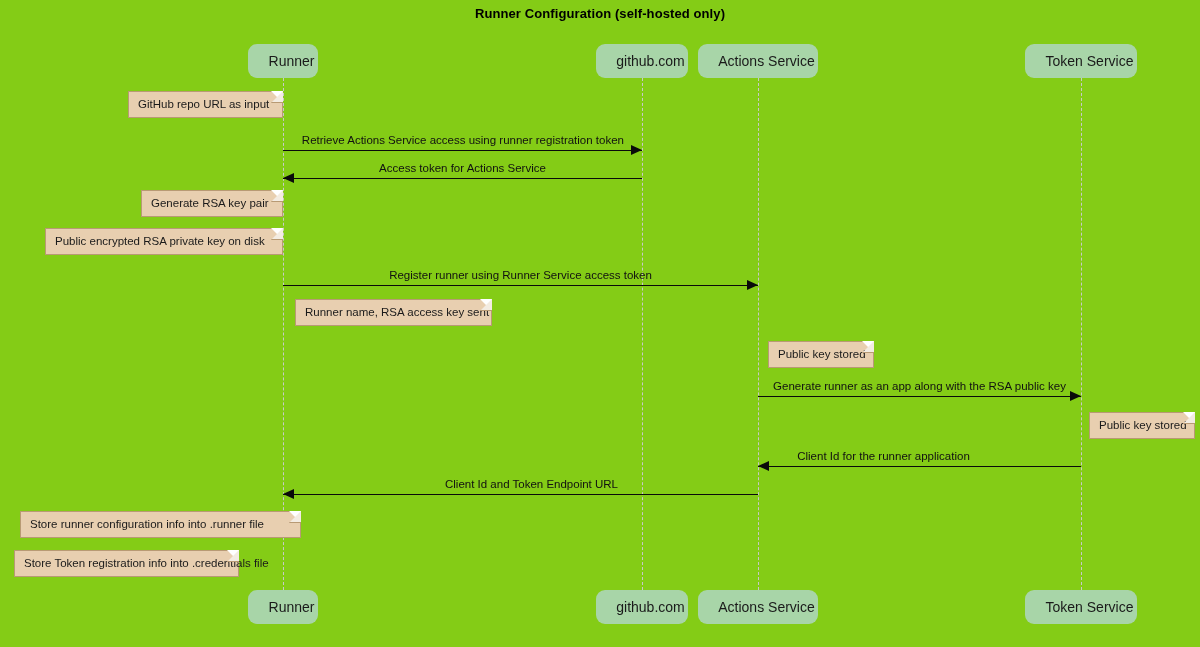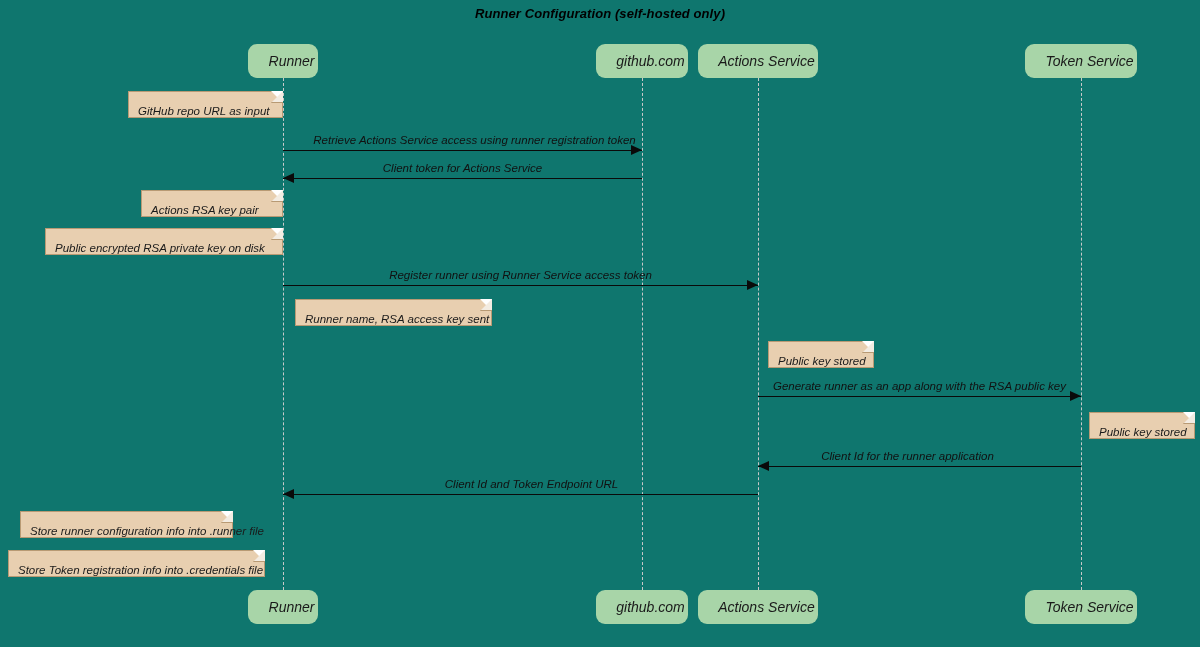--- a/index.html
+++ b/index.html
@@ -5,23 +5,22 @@
   html, body {
     margin: 0;
     padding: 0;
     background: #ffffff;
     font-family: "Liberation Sans", sans-serif;
   }
   #canvas {
     position: relative;
     width: 1200px;
     height: 647px;
-    background: #0f766e;
+    background: #84cc16;
     overflow: hidden;
-    font-style: italic;
   }
   .diagram-title {
     position: absolute;
     left: 0;
     top: 6px;
     width: 1200px;
     text-align: center;
     font-size: 13px;
     font-weight: bold;
     color: #000000;
@@ -47,21 +46,21 @@
     padding-left: 17px;
   }
   .note {
     position: absolute;
     background: #e8cfb0;
     border: 1px solid #b89a74;
     box-sizing: border-box;
     font-size: 11.5px;
     color: #1a1a1a;
     display: flex;
-    align-items: flex-end;
+    align-items: center;
     padding: 0 9px;
     height: 27px;
     white-space: nowrap;
     line-height: 1;
   }
   .note .fold {
     position: absolute;
     top: -1px;
     right: -1px;
     width: 11px;
@@ -118,56 +117,56 @@
   <div id="lifelines-layer">
       <div class="lifeline" style="left: 283px; top: 78px; height: 512px;"></div>
       <div class="lifeline" style="left: 642px; top: 78px; height: 512px;"></div>
       <div class="lifeline" style="left: 758px; top: 78px; height: 512px;"></div>
       <div class="lifeline" style="left: 1081px; top: 78px; height: 512px;"></div>
     </div>
   <div id="messages-layer">
       <div>
         <div class="msg-line" style="left: 283px; top: 150px; width: 359px;"></div>
         <div class="msg-head right" style="top: 145px; left: 631px;"></div>
-        <div class="msg-label" style="left: 295px; width: 359px; top: 135px;">Retrieve Actions Service access using runner registration token</div>
+        <div class="msg-label" style="left: 265px; width: 359px; top: 135px; text-align: right;">Retrieve Actions Service access using runner registration token</div>
       </div>
       <div>
         <div class="msg-line" style="left: 283px; top: 178px; width: 359px;"></div>
         <div class="msg-head left" style="top: 173px; left: 283px;"></div>
-        <div class="msg-label" style="left: 283px; width: 359px; top: 163px;">Client token for Actions Service</div>
+        <div class="msg-label" style="left: 283px; width: 359px; top: 163px;">Access token for Actions Service</div>
       </div>
       <div>
         <div class="msg-line" style="left: 283px; top: 285px; width: 475px;"></div>
         <div class="msg-head right" style="top: 280px; left: 747px;"></div>
         <div class="msg-label" style="left: 283px; width: 475px; top: 270px;">Register runner using Runner Service access token</div>
       </div>
       <div>
         <div class="msg-line" style="left: 758px; top: 396px; width: 323px;"></div>
         <div class="msg-head right" style="top: 391px; left: 1070px;"></div>
         <div class="msg-label" style="left: 758px; width: 323px; top: 381px;">Generate runner as an app along with the RSA public key</div>
       </div>
       <div>
         <div class="msg-line" style="left: 758px; top: 466px; width: 323px;"></div>
         <div class="msg-head left" style="top: 461px; left: 758px;"></div>
-        <div class="msg-label" style="left: 746px; width: 323px; top: 451px;">Client Id for the runner application</div>
+        <div class="msg-label" style="left: 722px; width: 323px; top: 451px;">Client Id for the runner application</div>
       </div>
       <div>
         <div class="msg-line" style="left: 283px; top: 494px; width: 475px;"></div>
         <div class="msg-head left" style="top: 489px; left: 283px;"></div>
         <div class="msg-label" style="left: 294px; width: 475px; top: 479px;">Client Id and Token Endpoint URL</div>
       </div>
     </div>
   <div id="notes-layer">
       <div class="note" style="left: 128px; top: 91px; width: 155px;">
         <span>GitHub repo URL as input</span>
         <span class="fold-cut"></span>
         <span class="fold" style="clip-path: polygon(0px 100%, 100% 100%, 100% 0px);"></span>
       </div>
       <div class="note" style="left: 141px; top: 190px; width: 142px;">
-        <span>Actions RSA key pair</span>
+        <span>Generate RSA key pair</span>
         <span class="fold-cut"></span>
         <span class="fold" style="clip-path: polygon(0px 100%, 100% 100%, 100% 0px);"></span>
       </div>
       <div class="note" style="left: 45px; top: 228px; width: 238px;">
         <span>Public encrypted RSA private key on disk</span>
         <span class="fold-cut"></span>
         <span class="fold" style="clip-path: polygon(0px 100%, 100% 100%, 100% 0px);"></span>
       </div>
       <div class="note" style="left: 295px; top: 299px; width: 197px;">
         <span>Runner name, RSA access key sent</span>
@@ -177,26 +176,26 @@
       <div class="note" style="left: 768px; top: 341px; width: 106px;">
         <span>Public key stored</span>
         <span class="fold-cut"></span>
         <span class="fold" style="clip-path: polygon(0px 100%, 100% 100%, 100% 0px);"></span>
       </div>
       <div class="note" style="left: 1089px; top: 412px; width: 106px;">
         <span>Public key stored</span>
         <span class="fold-cut"></span>
         <span class="fold" style="clip-path: polygon(0px 100%, 100% 100%, 100% 0px);"></span>
       </div>
-      <div class="note" style="left: 20px; top: 511px; width: 213px;">
+      <div class="note" style="left: 20px; top: 511px; width: 281px;">
         <span>Store runner configuration info into .runner file</span>
         <span class="fold-cut"></span>
         <span class="fold" style="clip-path: polygon(0px 100%, 100% 100%, 100% 0px);"></span>
       </div>
-      <div class="note" style="left: 8px; top: 550px; width: 257px;">
+      <div class="note" style="left: 14px; top: 550px; width: 225px;">
         <span>Store Token registration info into .credentials file</span>
         <span class="fold-cut"></span>
         <span class="fold" style="clip-path: polygon(0px 100%, 100% 100%, 100% 0px);"></span>
       </div>
     </div>
   <div id="participants-top-layer">
       <div class="participant" style="left: 248px; top: 44px; width: 70px;">
         <span>Runner</span>
       </div>
       <div class="participant" style="left: 596px; top: 44px; width: 92px;">

